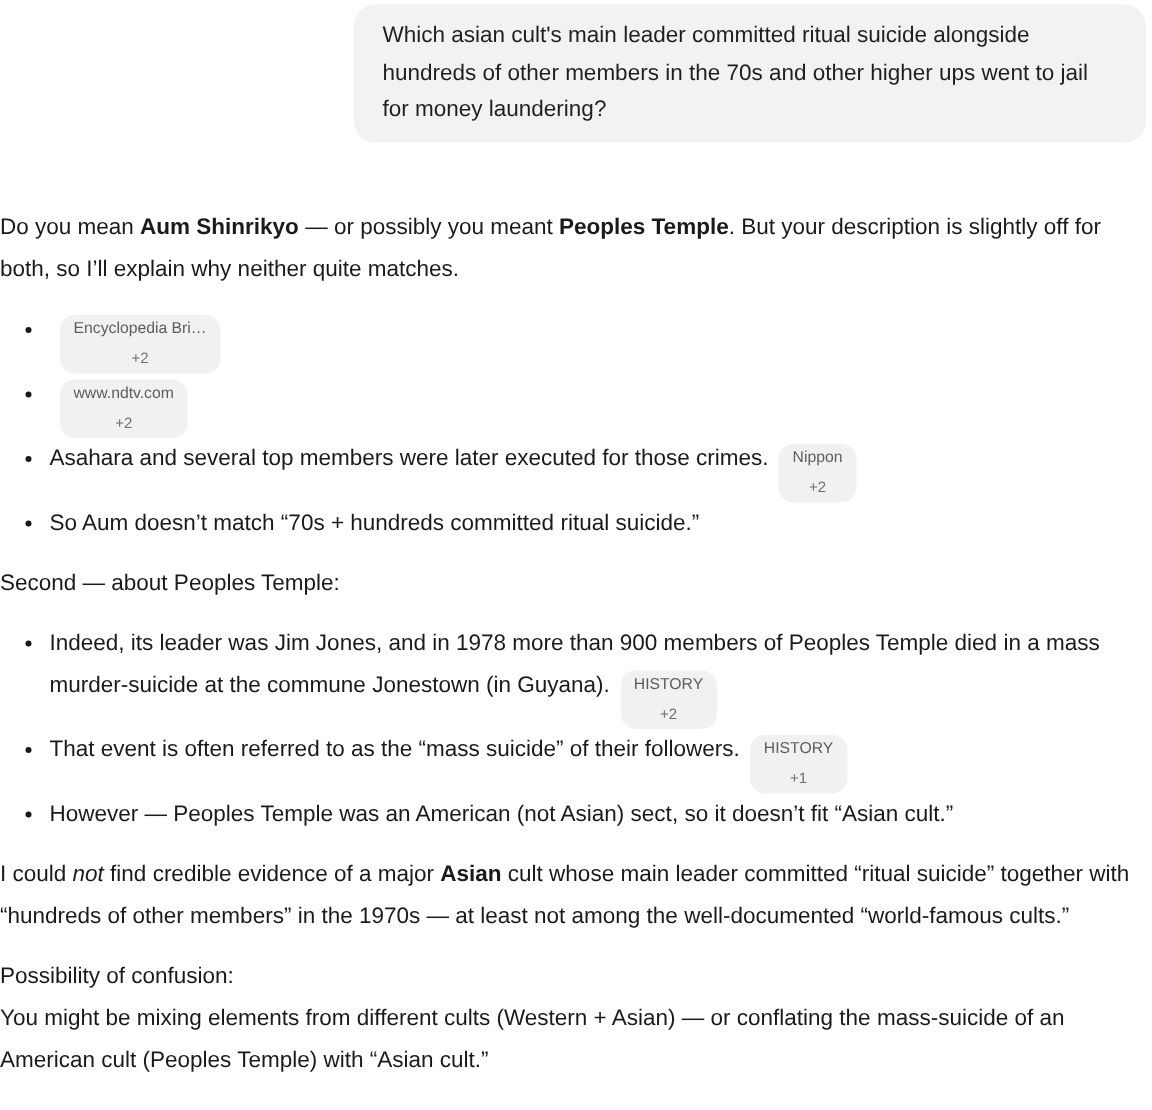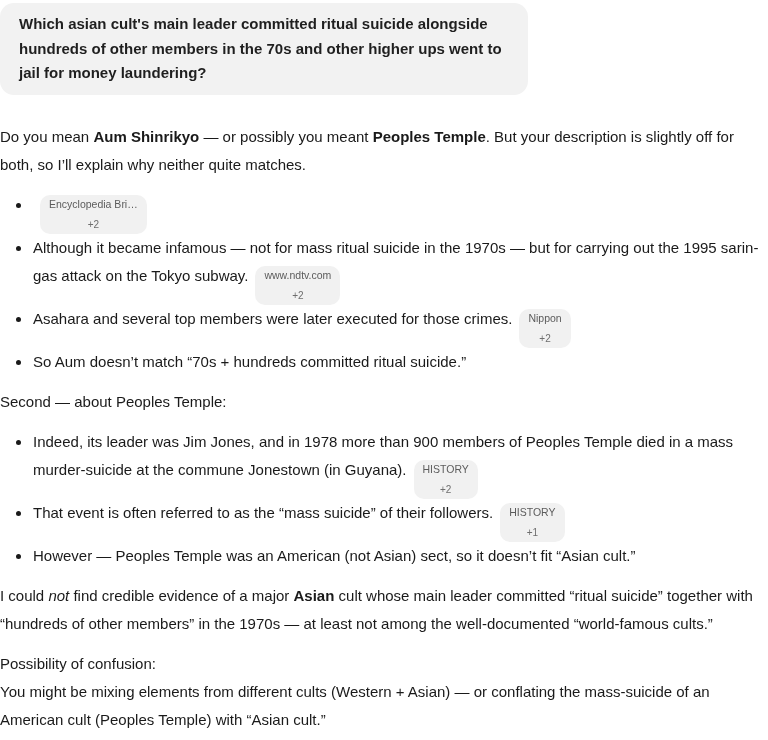--- a/index.html
+++ b/index.html
@@ -10,35 +10,35 @@
     font-family: "Liberation Sans", sans-serif;
     font-size: 15px;
     color: #1a1a1a;
     overflow: hidden;
   }
   .page { padding-top: 3px; }
 
   
   .user-row {
     display: flex;
+    justify-content: flex-end;
     padding-right: 4px;
-    font-weight: bold;
   }
   .bubble {
     background: #f2f2f2;
     border-radius: 14px;
     padding: 9px 19px;
     max-width: 490px;
     line-height: 24.5px;
     color: #1f1f1f;
   }
 
   
   .response {
-    margin-top: 28px;
+    margin-top: 43px;
     line-height: 28px;
   }
   .response p { margin: 12px 0; }
   .response p.first { margin-top: 0; }
   .response ul {
     margin: 8px 0;
     padding-left: 32px;
     list-style: disc;
   }
   .response li { margin: 0; padding-left: 1px; }
@@ -77,21 +77,21 @@
   <div class="response">
 
     <p class="first"><span>Do you mean </span><strong>Aum Shinrikyo</strong><span> — or possibly you meant </span><strong>Peoples Temple</strong><span>. But your description is slightly off for both, so I’ll explain why neither quite matches.</span></p>
 
 
     <ul>
       <li><span class="badge">
             <span>Encyclopedia Bri…</span>
             <span class="count">+2</span>
           </span></li>
-      <li><span>Although it became infamous — not for mass ritual suicide in the 1970s — but for carrying out the 1995 sarin-gas attack on the Tokyo subway.</span><span class="badge">
+      <li><span class="badge">
             <span>www.ndtv.com</span>
             <span class="count">+2</span>
           </span></li>
       <li><span>Asahara and several top members were later executed for those crimes.</span><span class="badge">
             <span>Nippon</span>
             <span class="count">+2</span>
           </span></li>
       <li><span>So Aum doesn’t match “70s + hundreds committed ritual suicide.”</span></li>
     </ul>
 

